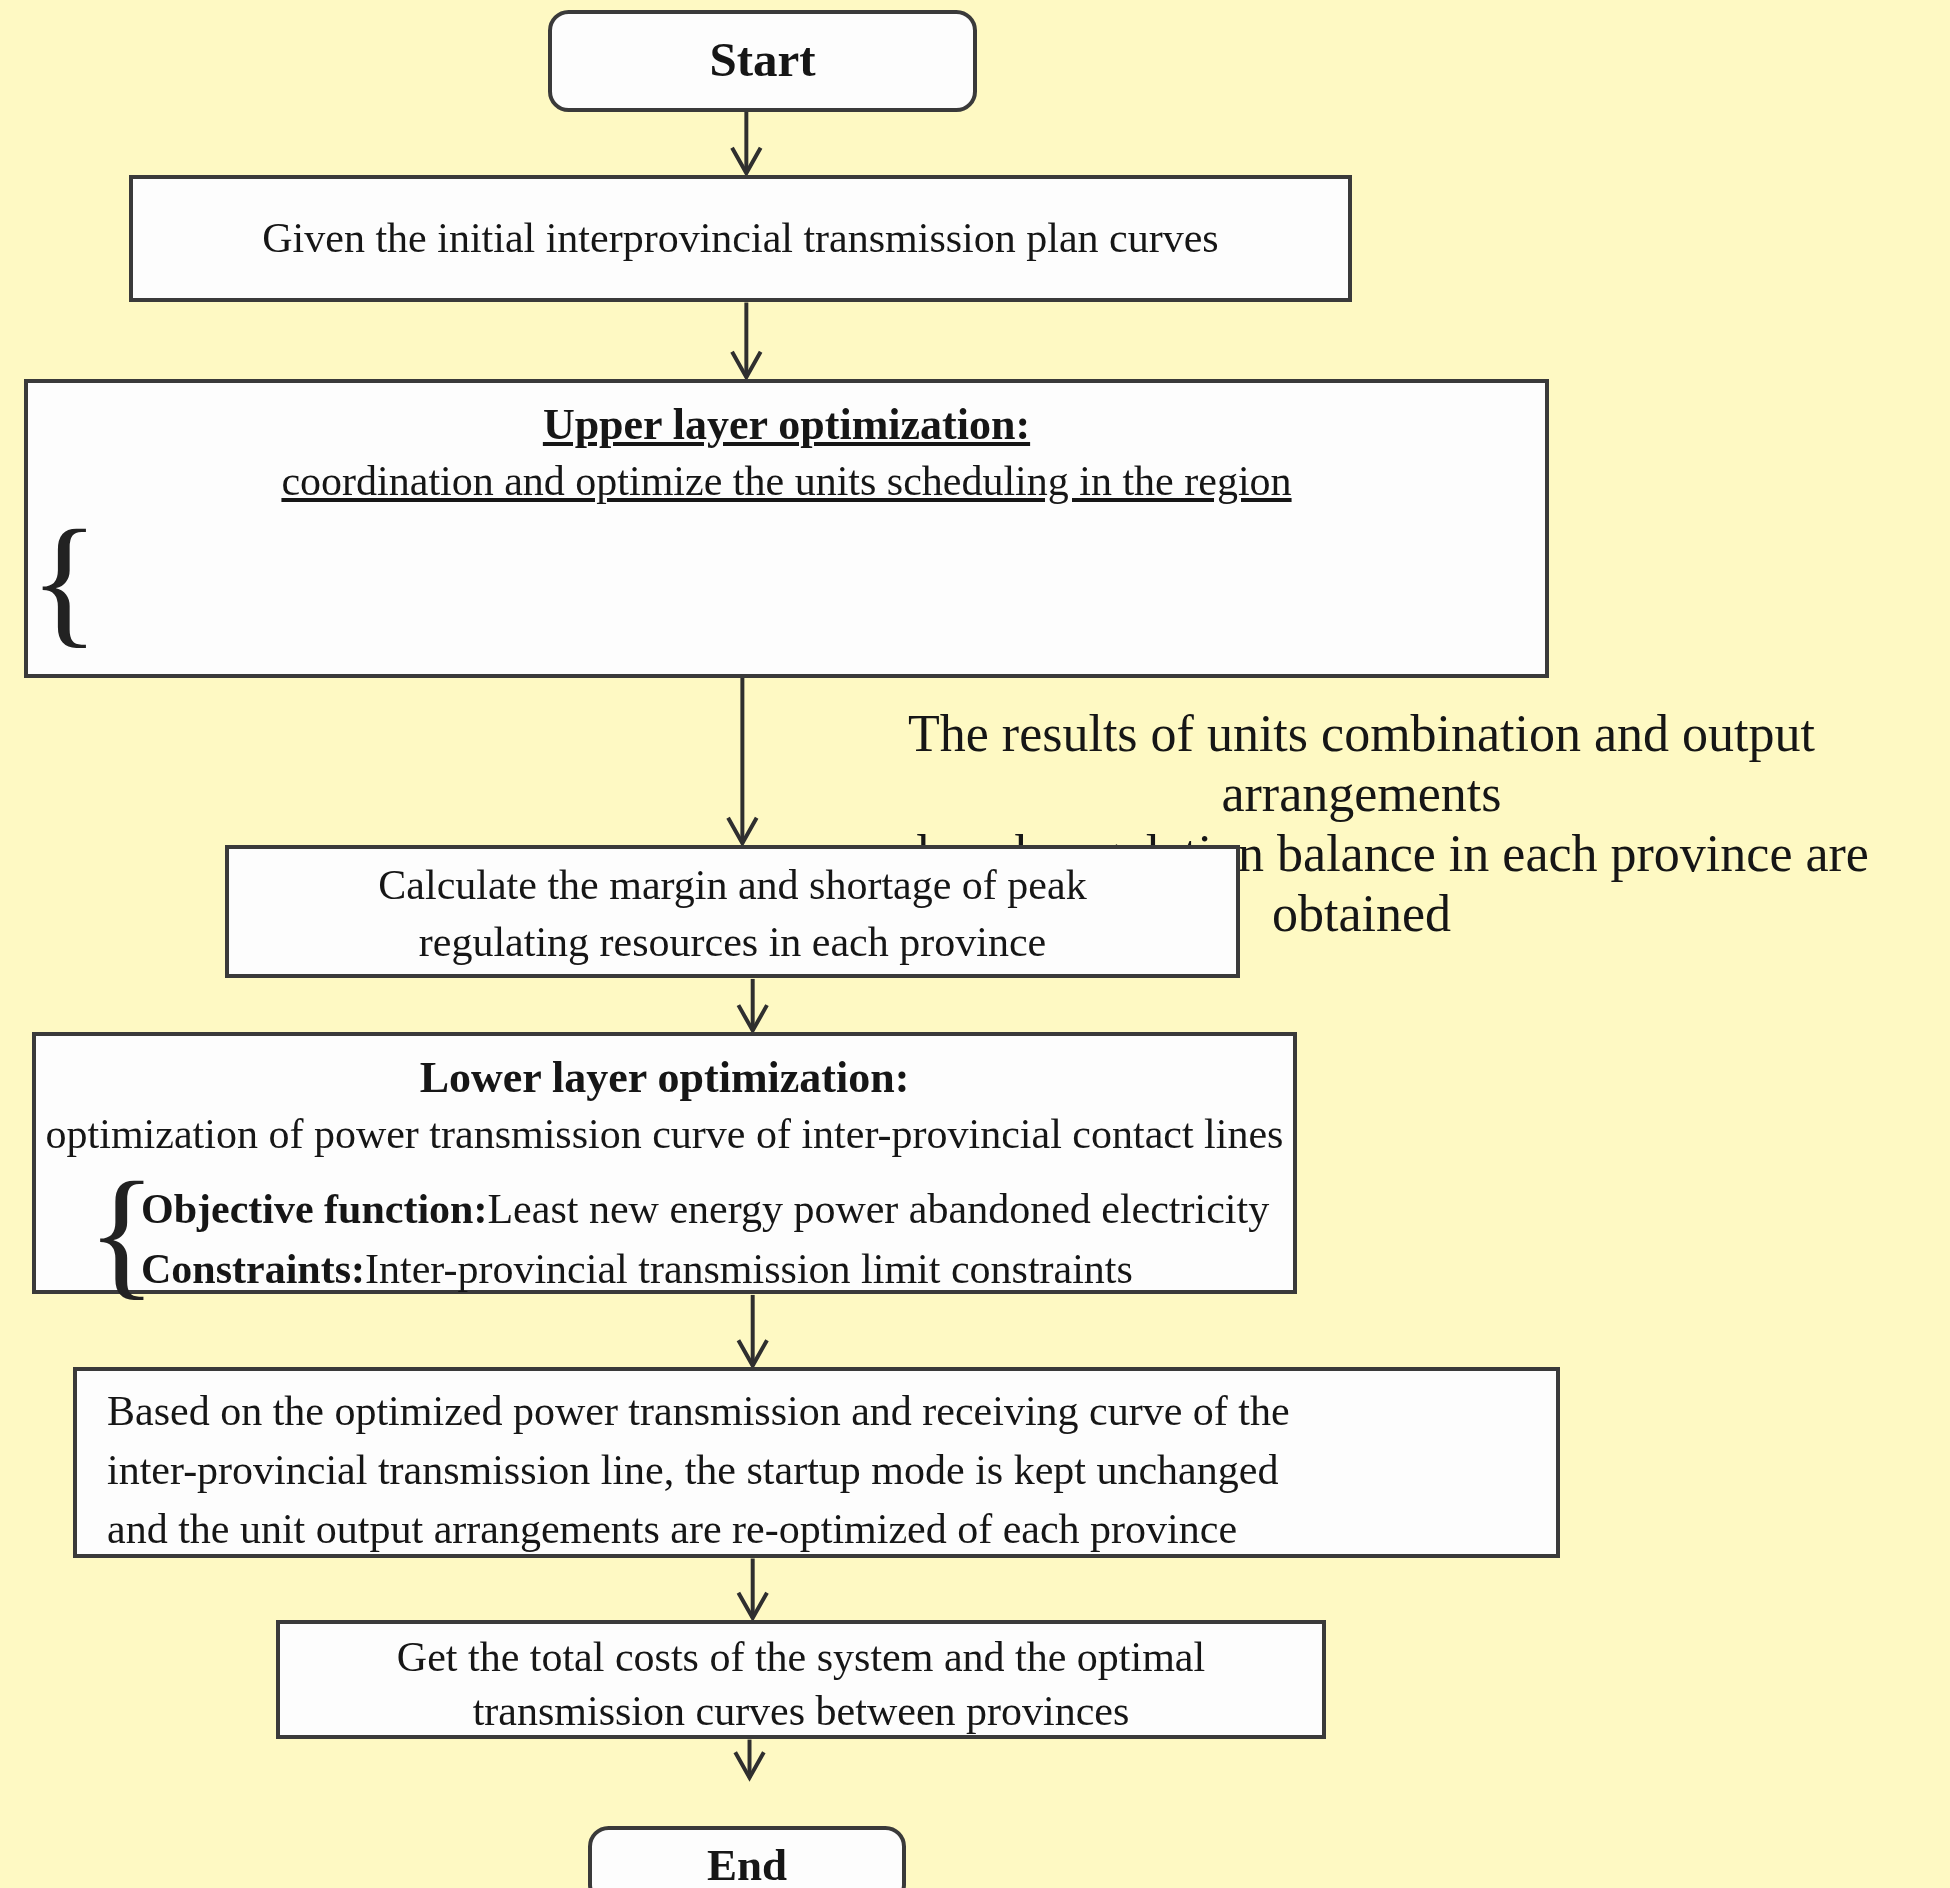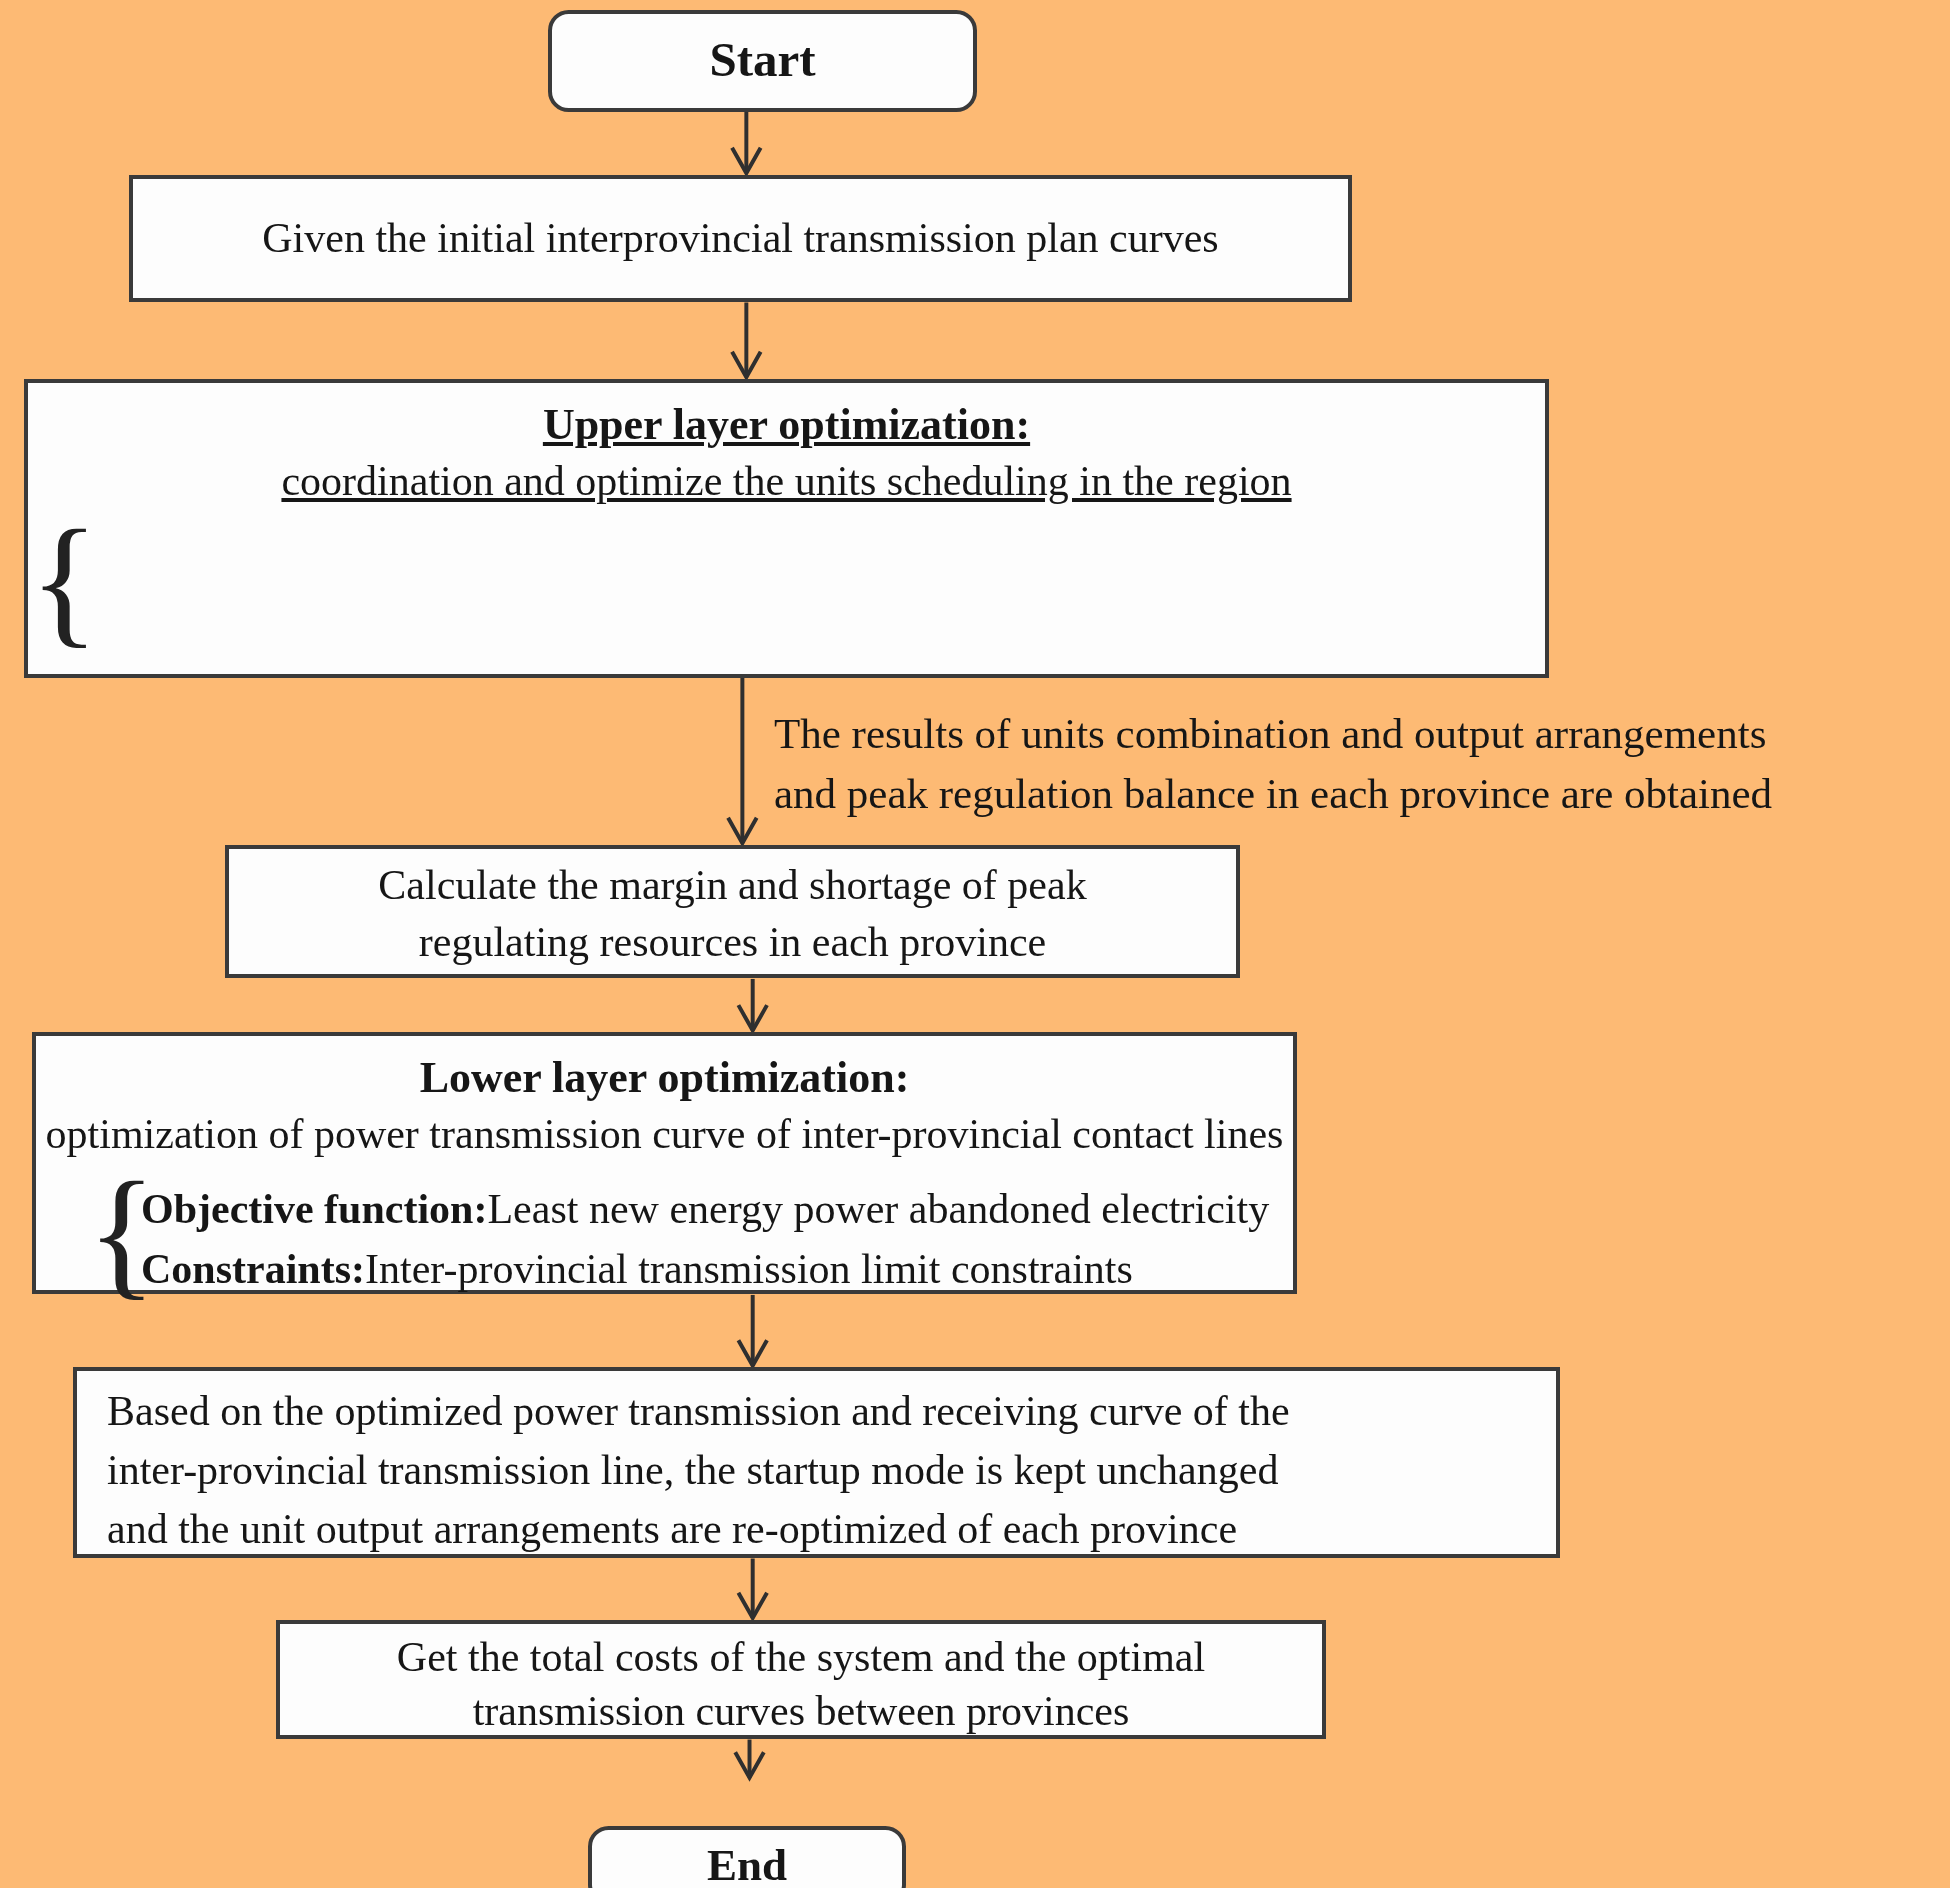--- a/index.html
+++ b/index.html
@@ -1,20 +1,20 @@
 <!DOCTYPE html>
 <html style="font-size:12.7px"><head>
 <meta charset="utf-8">
 <style>
   html, body { margin: 0; padding: 0; background: #ffffff; }
   .canvas {
     position: relative;
     width: 1950px;
     height: 1888px;
-    background: #fdba74;
+    background: #fef9c3;
     font-family: "Liberation Serif", "DejaVu Serif", serif;
     color: #161616;
   }
   .node {
     position: absolute;
     box-sizing: border-box;
     background: #fdfdfd;
     border: 4.8px solid #3a3a3a;
     font-size: 42px;
     line-height: 1.35;
@@ -54,22 +54,22 @@
   .lower .brace { left: 51px; top: 124px; }
 
   .calc { left: 225px; top: 845px; width: 1015px; height: 133px; padding-top: 8px; line-height: 57px; }
   .based { left: 73px; top: 1367px; width: 1487px; height: 191px;
            text-align: left; padding: 11px 16px 0 30px; line-height: 59px; }
   .get  { left: 276px; top: 1620px; width: 1050px; height: 119px; padding-top: 6.4px; line-height: 54px; }
 
   .side-note {
     position: absolute;
     left: 774px; top: 704px; width: 1175px;
-    font-size: 43px; line-height: 60px;
-    text-align: left;
+    font-size: 52px; line-height: 60px;
+    text-align: center;
   }
   svg.arrows { position: absolute; left: 0; top: 0; }
   svg.arrows line, svg.arrows polyline { stroke: #2f2f2f; stroke-width: 5; fill: none; }
 </style>
 </head>
 <body>
 
 <div class="canvas">
 
   <svg class="arrows" width="1950" height="1888" aria-hidden="true" viewBox="0 0 2456 2378">

